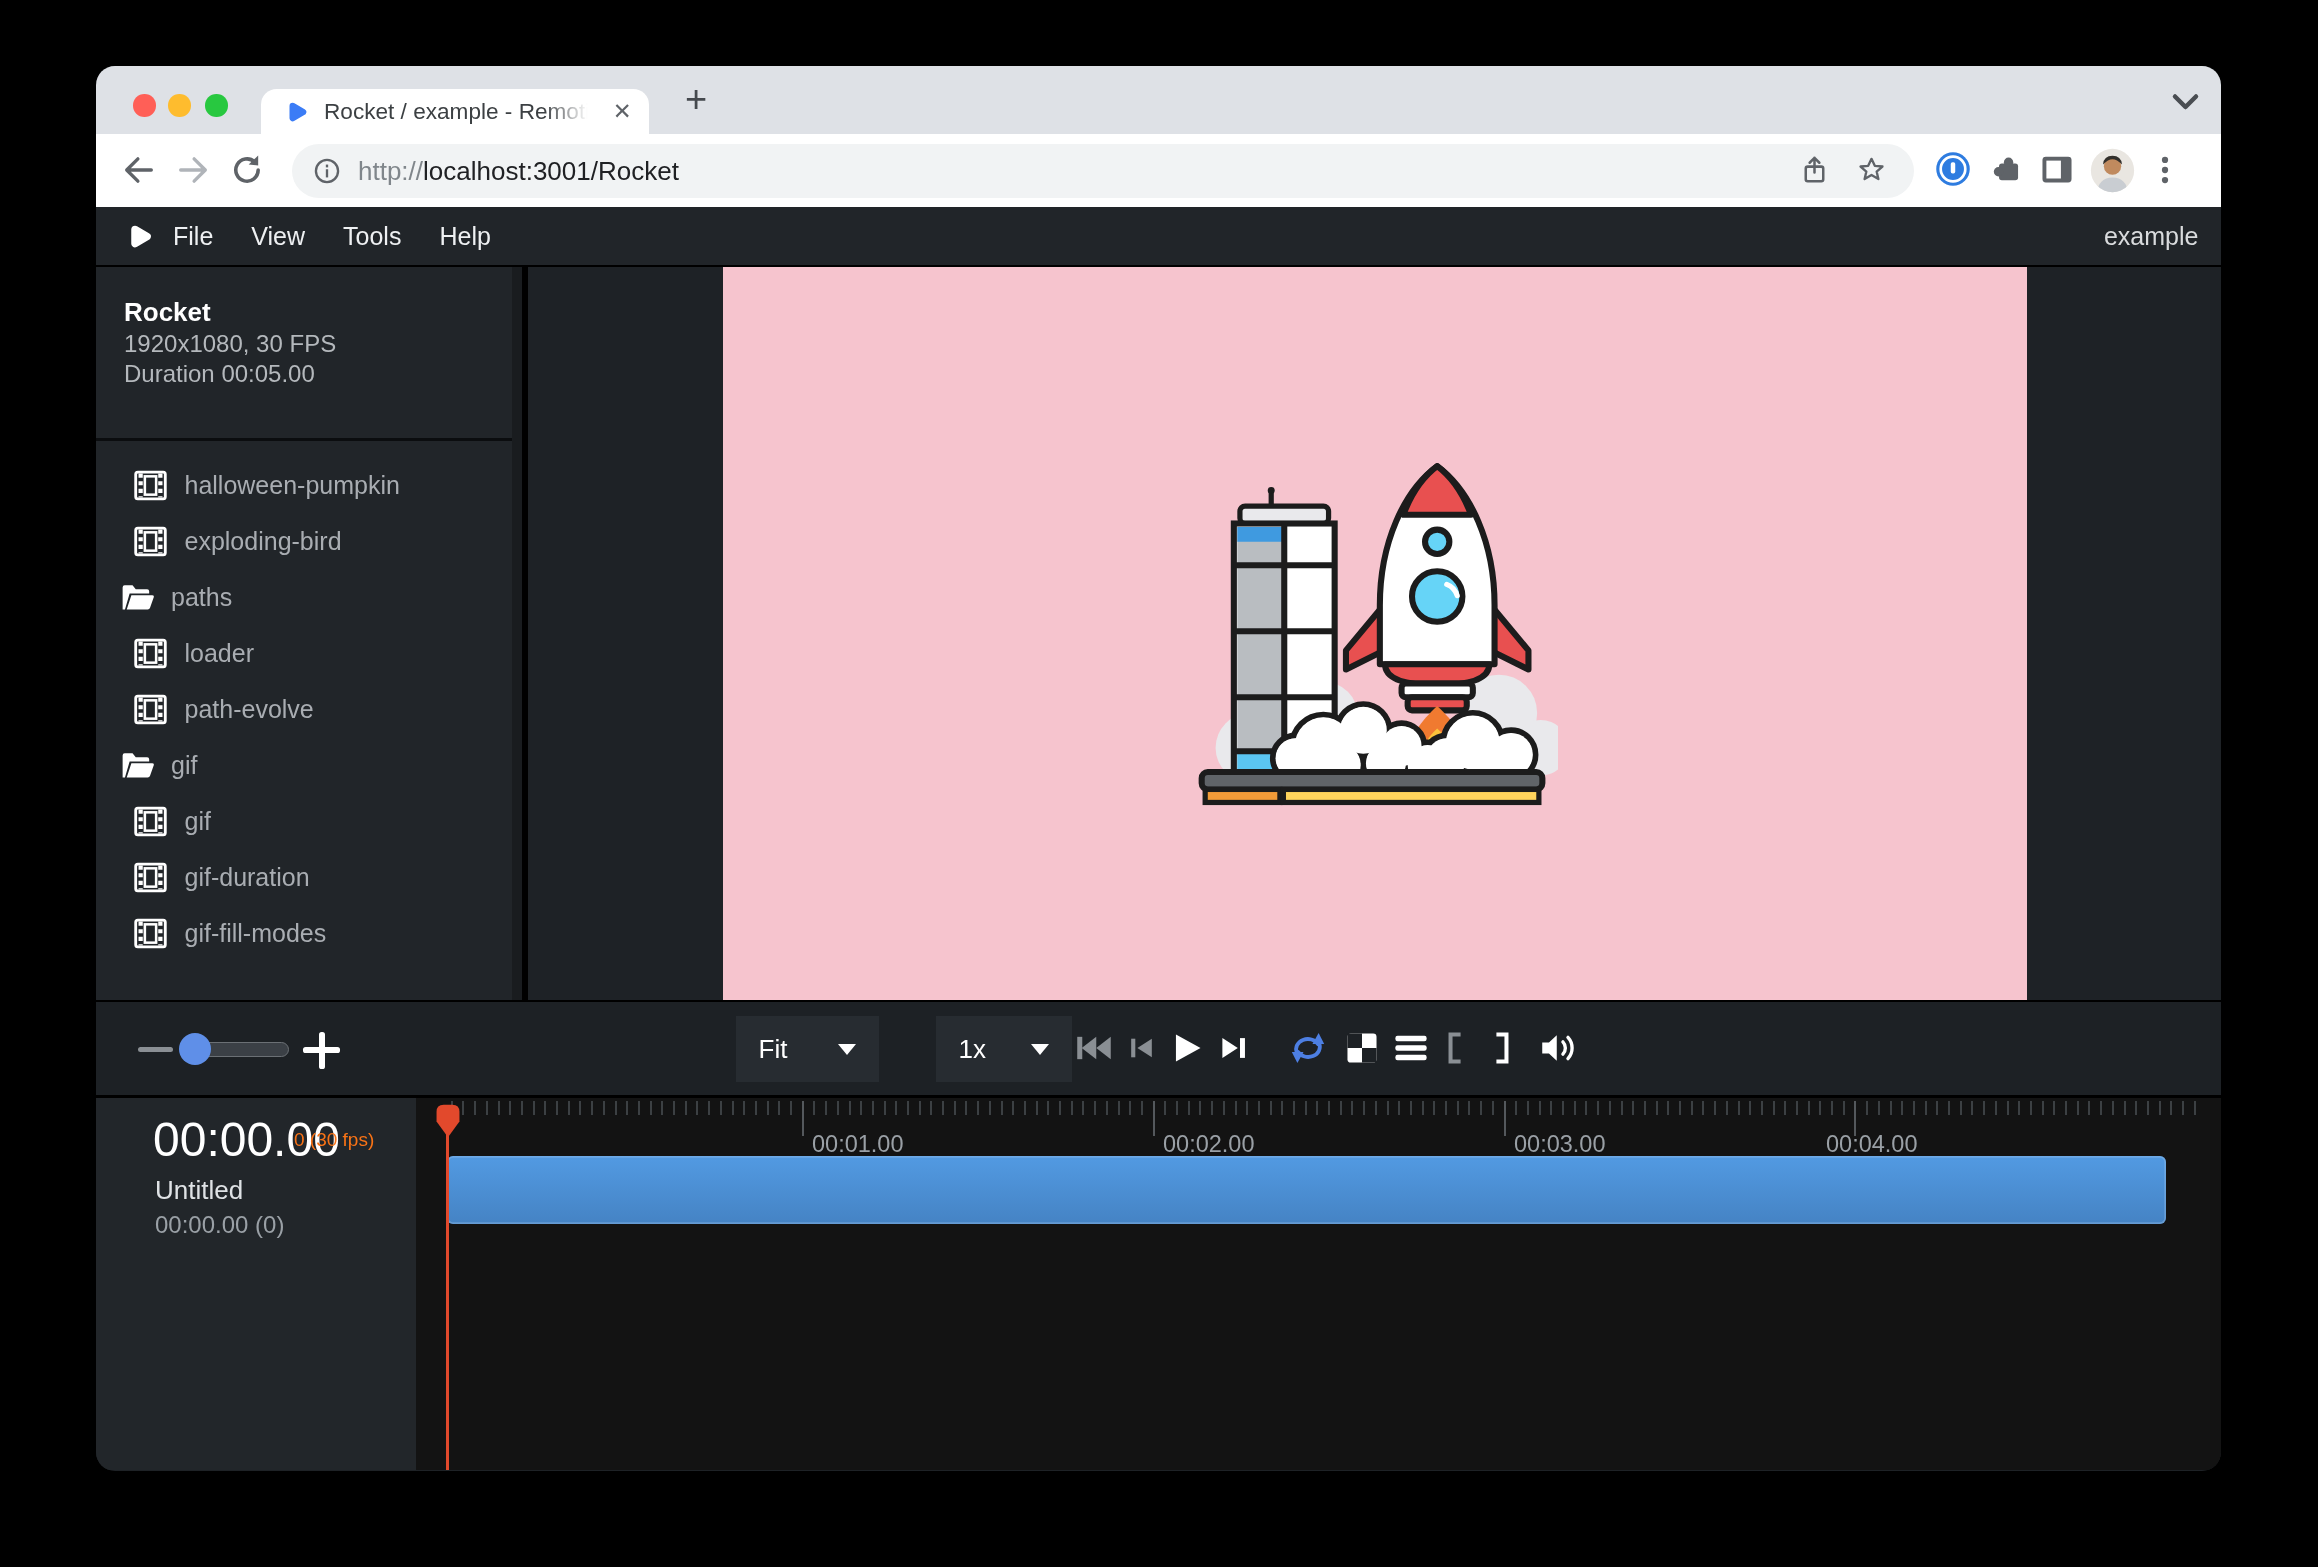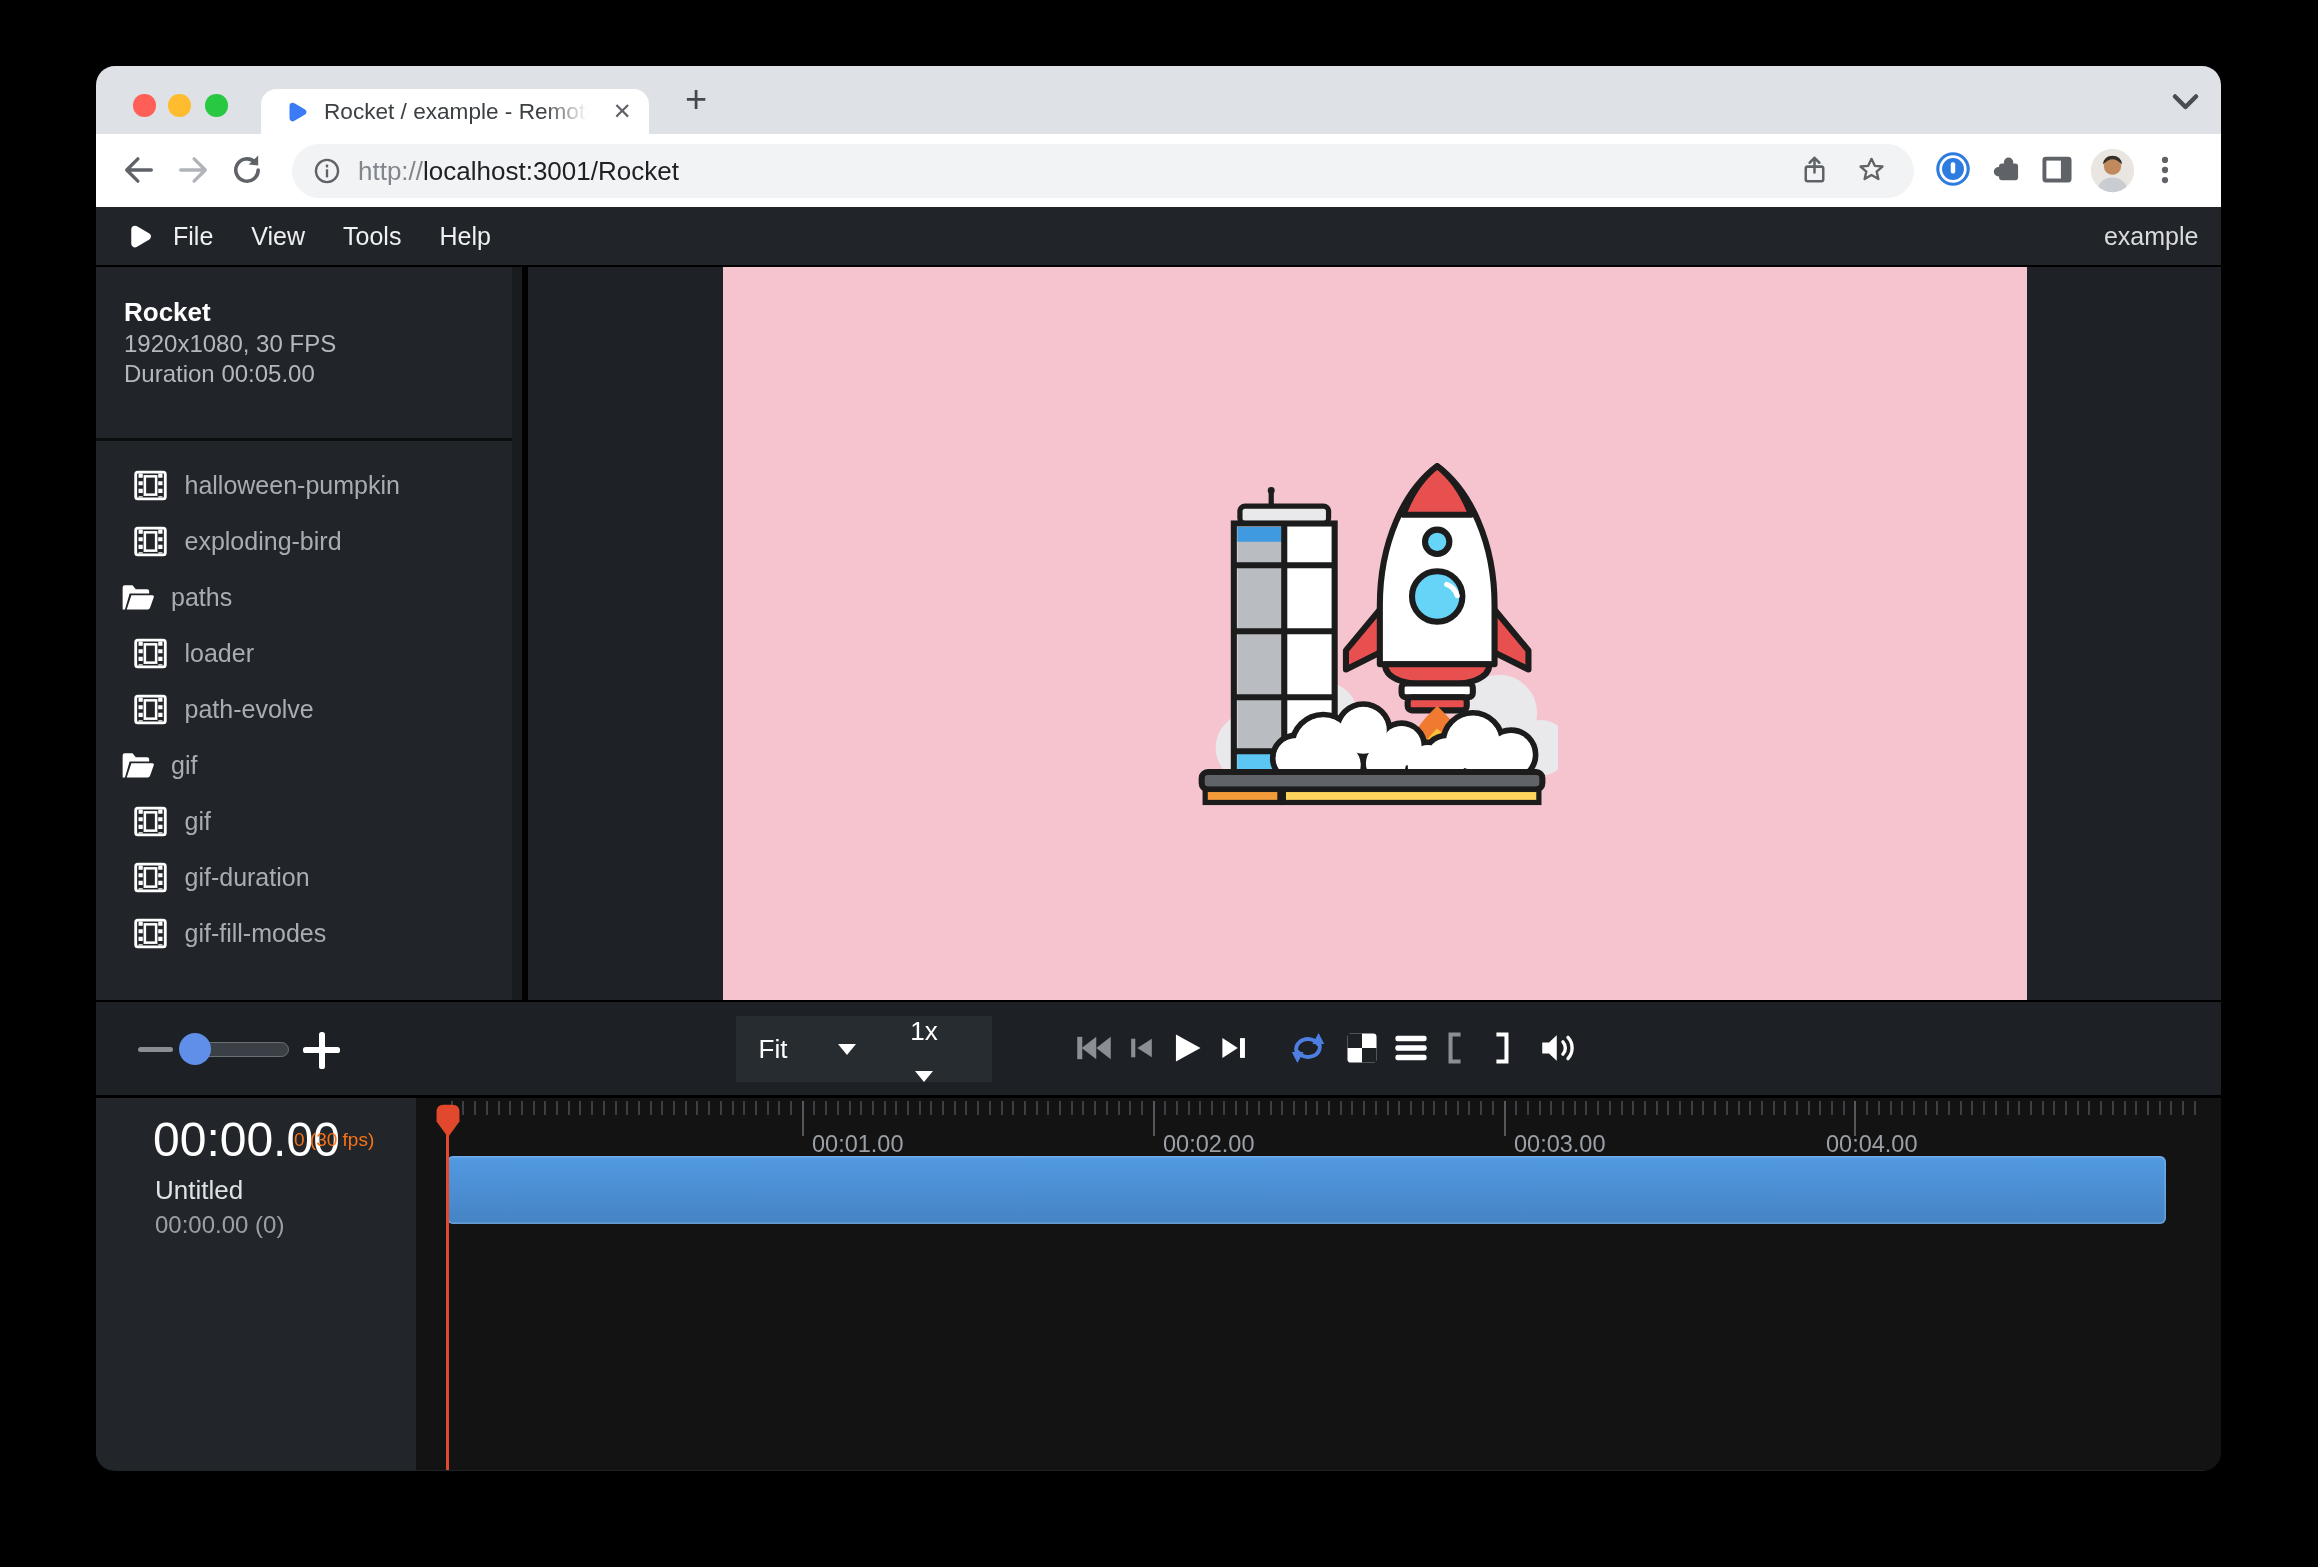--- a/index.html
+++ b/index.html
@@ -79,21 +79,21 @@
   .zoom-minus{position:absolute;left:42px;top:45px;width:35px;height:5.2px;border-radius:2.6px;background:#8a8f94;}
   .slider{position:absolute;left:85px;top:40px;width:106px;height:13px;border-radius:7.8px;background:#3b4046;border:1.7px solid #6b7075;}
   .slider-thumb{position:absolute;left:-2.6px;top:-10.4px;width:32px;height:32px;border-radius:50%;background:#5f8fe8;}
   .zoom-plus-h{position:absolute;left:207px;top:45px;width:37px;height:6px;border-radius:2.6px;background:#fff;}
   .zoom-plus-v{position:absolute;left:223px;top:30px;width:6px;height:37px;border-radius:2.6px;background:#fff;}
   .dd{
     position:absolute;top:14px;height:66px;background:#272c31;color:#fff;font-size:26px;
     display:flex;align-items:center;justify-content:space-between;padding:0 22.6px;box-sizing:border-box;
   }
   .dd-fit{left:640px;width:143px;}
-  .dd-speed{left:760px;width:136px;flex-direction:column;}
+  .dd-speed{left:840px;width:136px;}
   .caret{width:0;height:0;border-left:9.6px solid transparent;border-right:9.6px solid transparent;border-top:11.3px solid #fff;}
   .tbtn{position:absolute;top:27px;width:38px;height:38px;}
 
   
   .timeline{position:absolute;left:0;top:1032px;width:100%;height:372px;}
   .tl-left{position:absolute;left:0;top:0;width:320px;height:100%;background:#22262a;}
   .tl-timecode{position:absolute;left:57px;top:14px;font-size:48px;color:#fff;}
   .tl-frameinfo{position:absolute;left:198px;top:31px;font-size:19px;color:#f97316;}
   .tl-trackname{position:absolute;left:59px;top:77px;font-size:26px;color:#dfe2e5;}
   .tl-trackrange{position:absolute;left:59px;top:113px;font-size:24px;color:#9aa0a6;}

